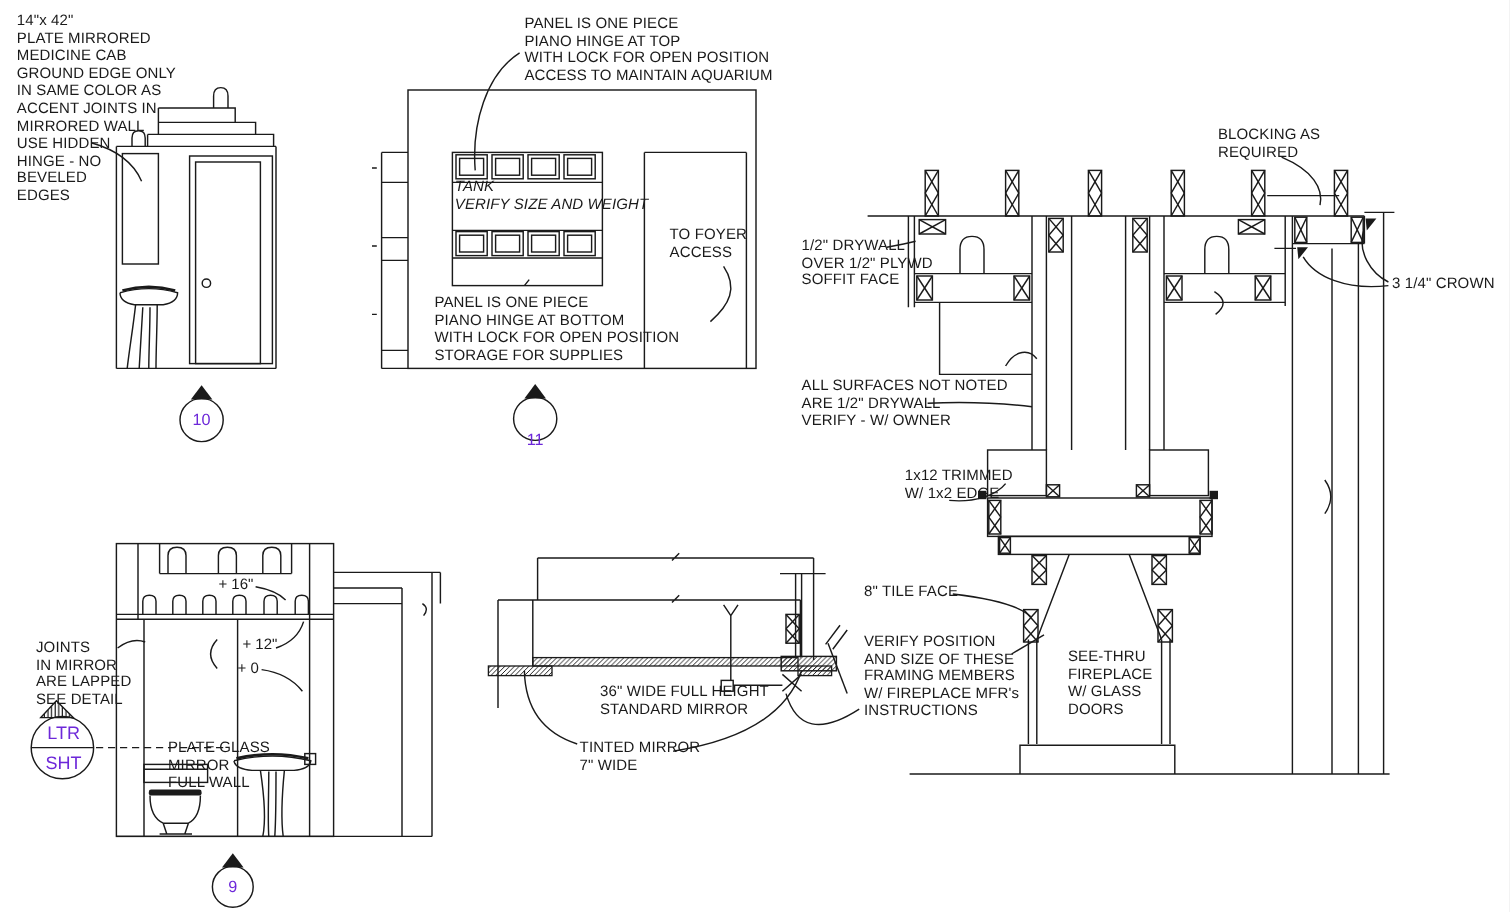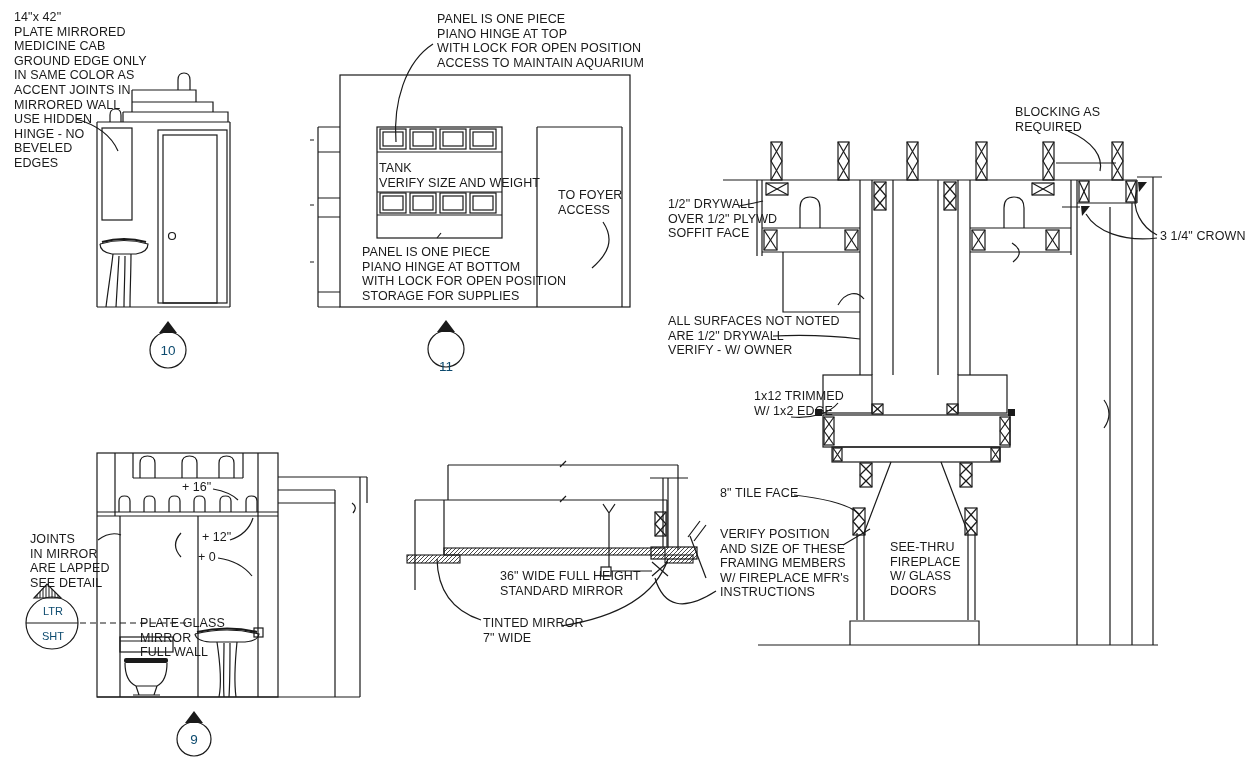--- a/index.html
+++ b/index.html
@@ -6,22 +6,22 @@
   #sheet{position:relative;width:1258px;height:760px;background:#ffffff;overflow:hidden;
          font-family:"Liberation Sans",sans-serif;}
   #linework{position:absolute;left:0;top:0;width:1258px;height:760px;}
   #linework *{vector-effect:none;}
   .ln{stroke:#1a1a1a;fill:none;stroke-width:1.2;}
   .ln2{stroke:#1a1a1a;fill:none;stroke-width:2.2;}
   .fillk{fill:#1a1a1a;stroke:none;}
   .note{position:absolute;font-size:12.5px;line-height:14.6px;color:#1a1a1a;
         white-space:pre-line;letter-spacing:0.1px;}
   .dim{position:absolute;font-size:12.5px;color:#1a1a1a;white-space:pre;}
-  .blabel{position:absolute;transform:translate(-50%,-50%);font-size:13.5px;color:#0c4a6e;}
-  .blabel.small{font-size:11px;}
+  .blabel{position:absolute;transform:translate(-50%,-50%);font-size:13.5px;color:#6d28d9;}
+  .blabel.small{font-size:15px;}
 </style>
 </head>
 <body>
 
 <div id="sheet">
 
   <svg id="linework" viewBox="0 0 1258 760">
     <defs>
       <pattern id="hatch" width="4" height="4" patternUnits="userSpaceOnUse">
         <path d="M0,4 L4,0" stroke="#1a1a1a" stroke-width="0.8"></path>
@@ -317,21 +317,21 @@
 MIRRORED WALL
 USE HIDDEN
 HINGE - NO
 BEVELED
 EDGES</div>
 
   <div class="note" style="left:437px;top:12px;">PANEL IS ONE PIECE
 PIANO HINGE AT TOP
 WITH LOCK FOR OPEN POSITION
 ACCESS TO MAINTAIN AQUARIUM</div>
-  <div class="note" style="left:379px;top:161px;">TANK
+  <div class="note" style="left:379px;top:148px;font-style:italic;">TANK
 VERIFY SIZE AND WEIGHT</div>
   <div class="note" style="left:558px;top:188px;">TO FOYER
 ACCESS</div>
   <div class="note" style="left:362px;top:245px;">PANEL IS ONE PIECE
 PIANO HINGE AT BOTTOM
 WITH LOCK FOR OPEN POSITION
 STORAGE FOR SUPPLIES</div>
 
   <div class="note" style="left:1015px;top:105px;">BLOCKING AS
 REQUIRED</div>

